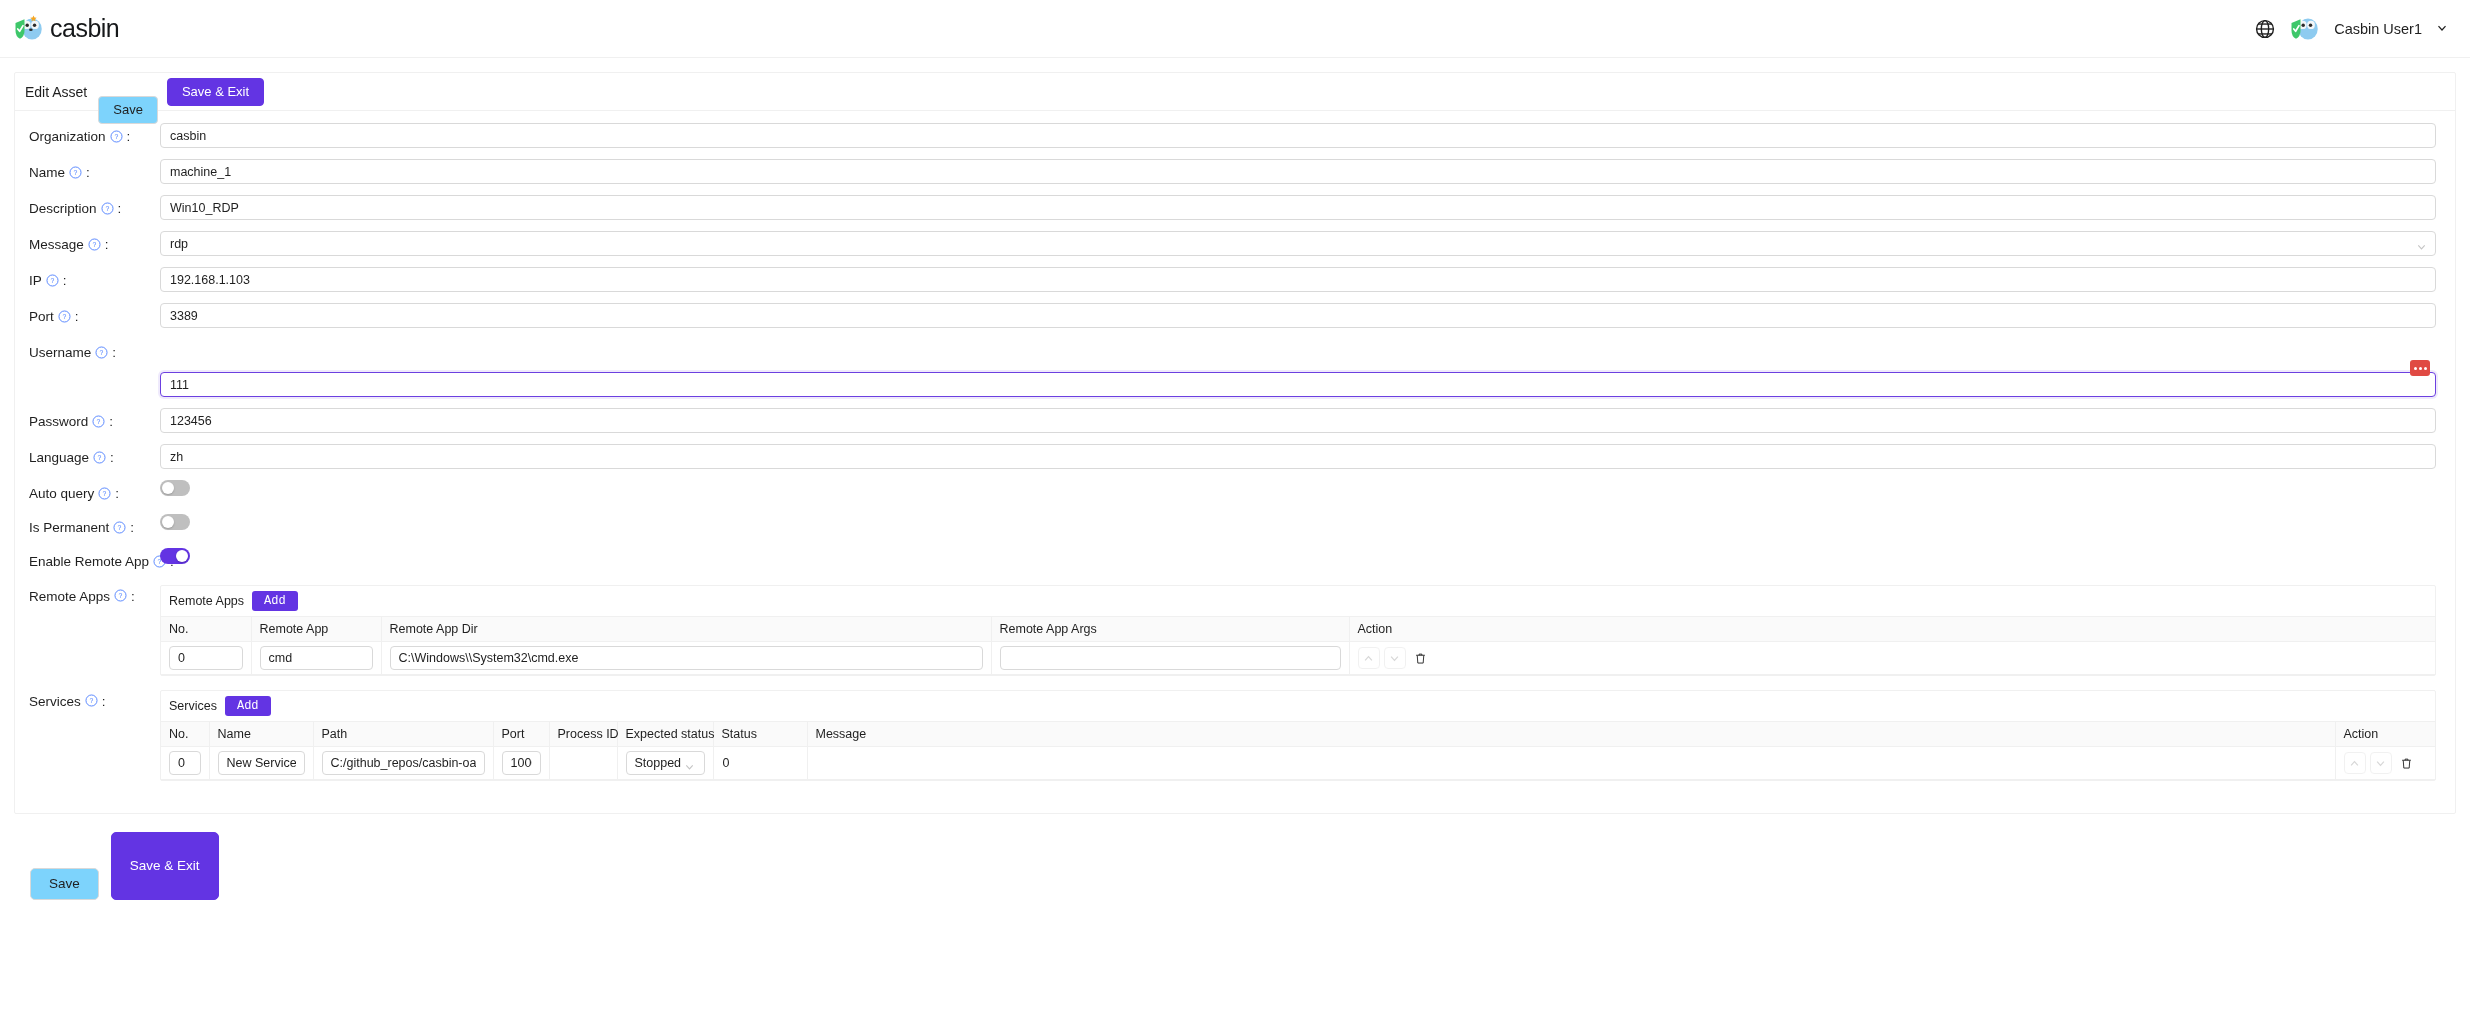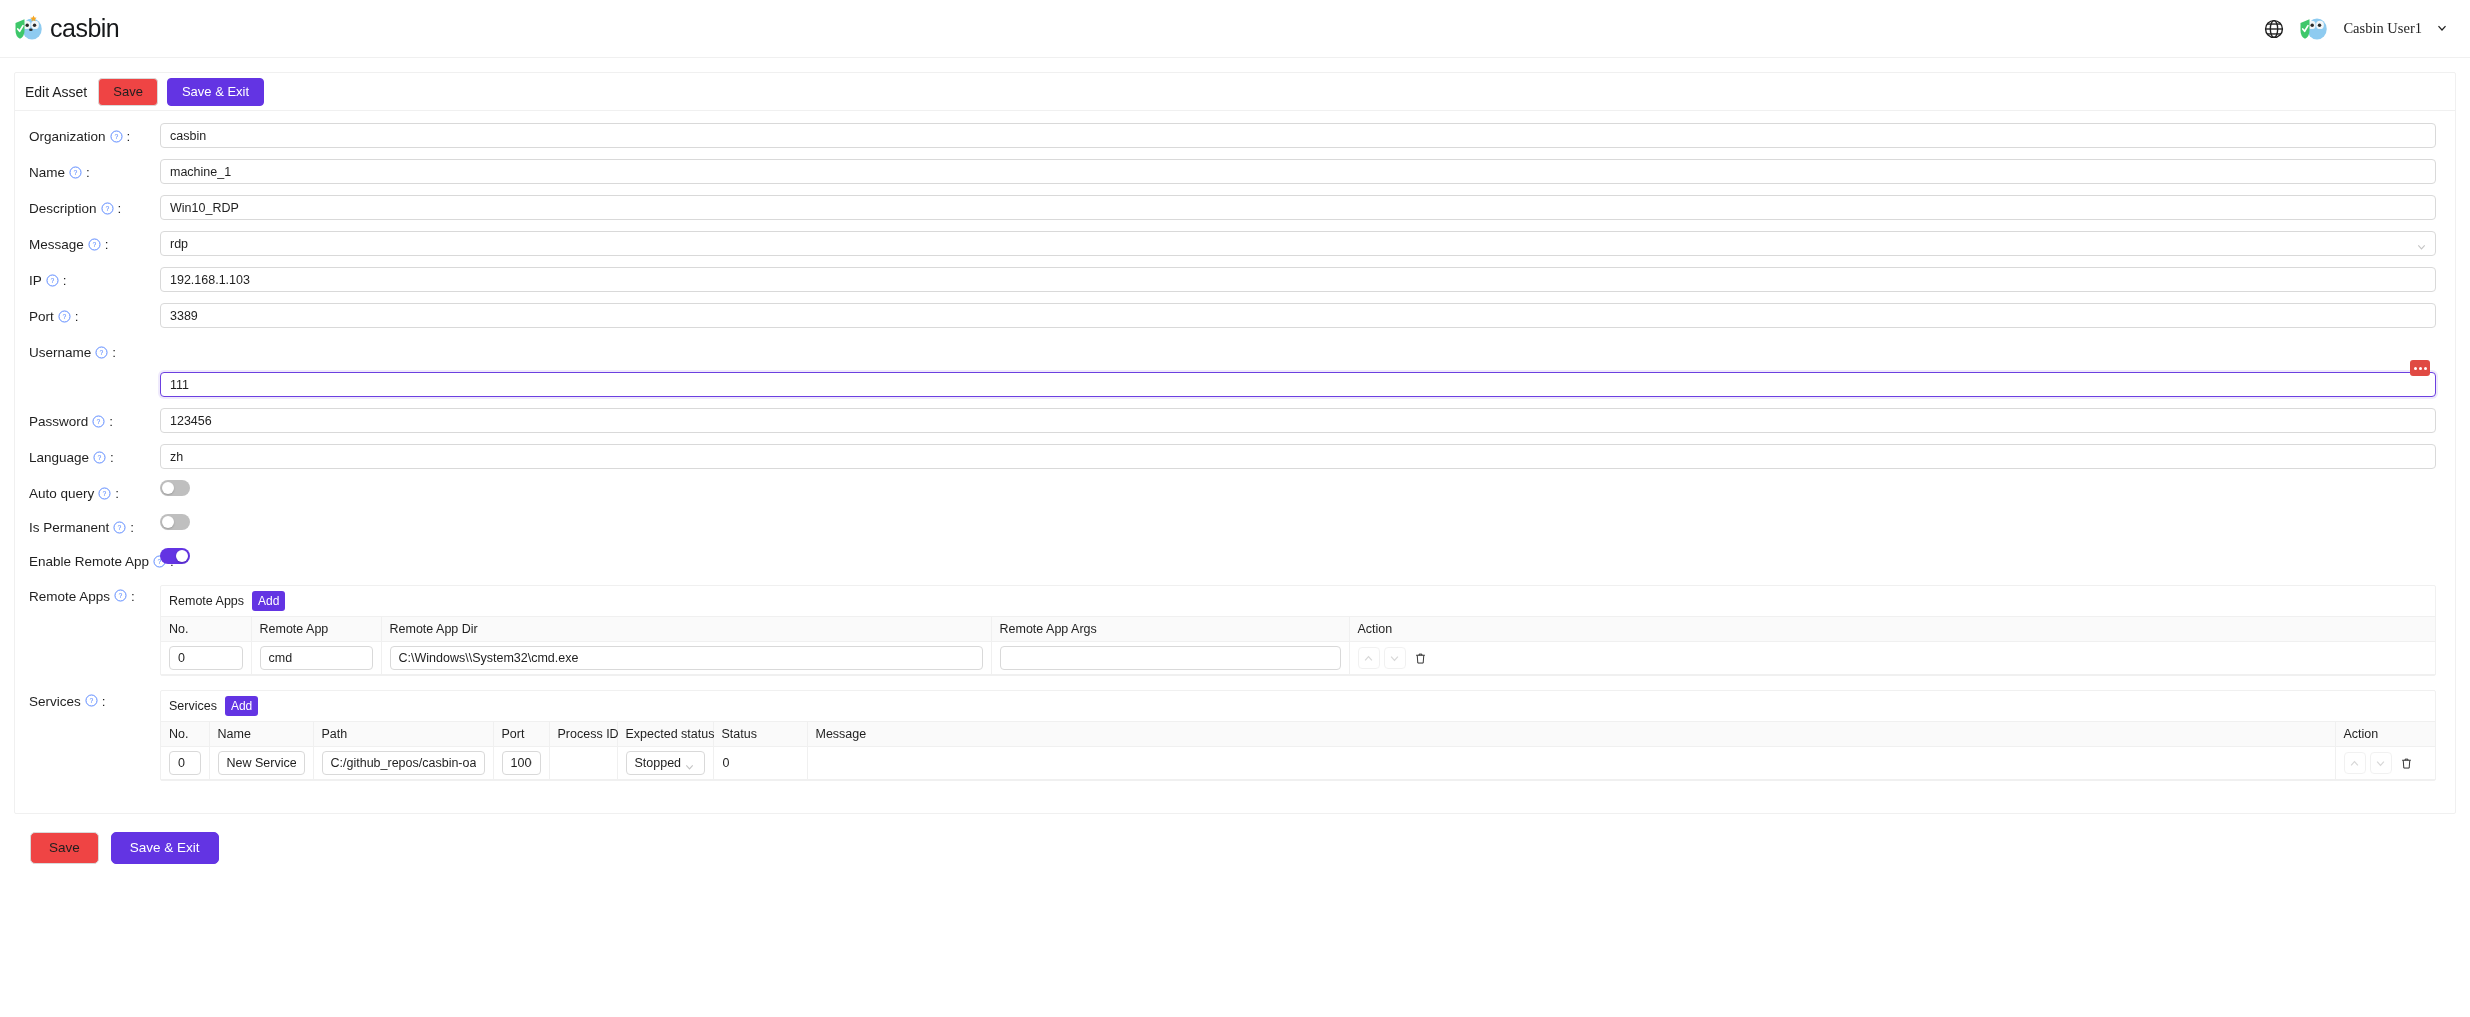--- a/index.html
+++ b/index.html
@@ -41,21 +41,20 @@
     content: "";
     position: absolute;
     left: 18px; right: 18px; bottom: 0;
     height: 2px; background: #6c40e0;
   }
   .nav-right {
     margin-left: auto;
     display: flex;
     align-items: center;
     gap: 14px;
-    font-family: Liberation Serif, serif;
   }
   .globe-icon { width: 22px; height: 22px; display: block; }
   .avatar { width: 30px; height: 30px; position: relative; }
   .username { font-size: 14.5px; color: #1f1f1f; }
   .caret-down { width: 12px; height: 12px; display: inline-block; }
 
   
   .page { padding: 0; }
   .card {
     margin: 14px 14px 0 14px;
@@ -75,23 +74,24 @@
   .btn {
     font-family: "Liberation Sans", sans-serif;
     font-size: 13px;
     border-radius: 4px;
     padding: 4px 14px;
     cursor: pointer;
     line-height: 18px;
     white-space: nowrap;
   }
   .btn-default {
-    background: #ef4444;
+    background: #7dd3fc;
     border: 1px solid #d9d9d9;
     color: #1f1f1f;
+    margin-top: 36px;
   }
   .btn-primary {
     background: #6334E3;
     border: 1px solid #6334E3;
     color: #ffffff;
   }
 
   .card-body { padding: 12px 0 16px 0; }
 
   
@@ -200,23 +200,23 @@
     border-bottom: 1px solid #f0f0f0;
     font-size: 12.5px;
   }
   .table-card-title { font-size: 12.5px; color: #1f1f1f; }
   .btn-add {
     background: #6334E3;
     color: #fff;
     border: none;
     border-radius: 3px;
     font-size: 12px;
-    padding: 2px 6px;
+    padding: 2px 12px;
     cursor: pointer;
-    font-family: Liberation Sans, sans-serif;
+    font-family: Liberation Mono, monospace;
     line-height: 16px;
   }
   table.grid {
     width: 100%;
     border-collapse: collapse;
     table-layout: fixed;
   }
   table.grid th {
     background: #fafafa;
     font-size: 12.5px;

